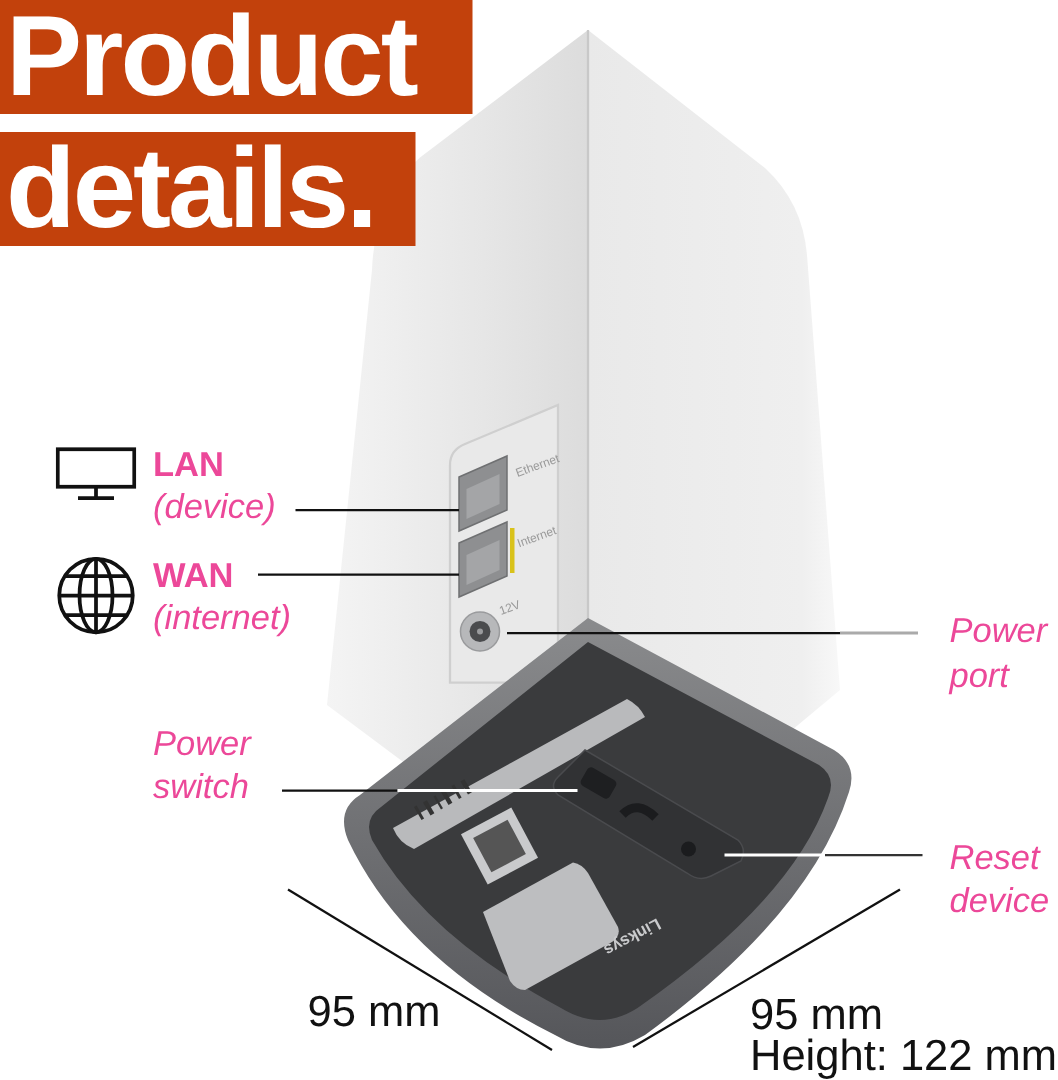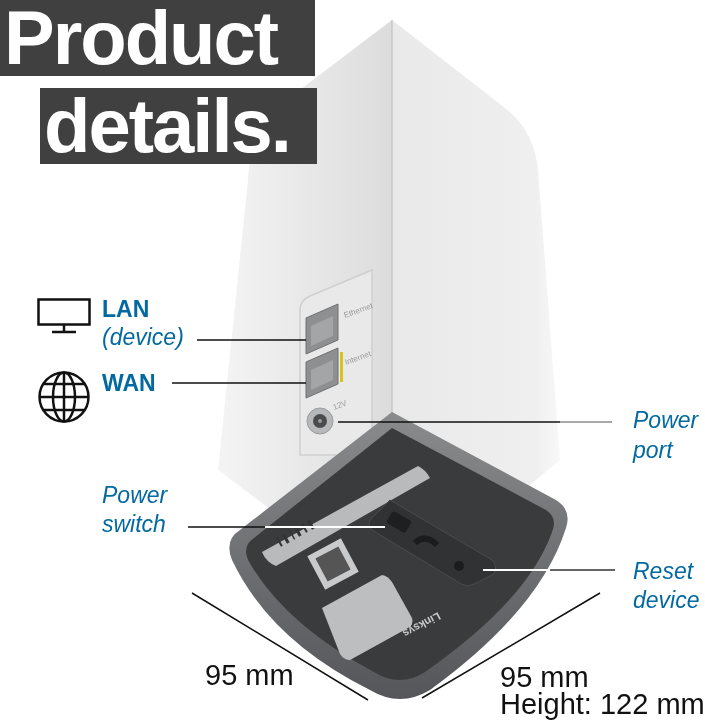--- a/index.html
+++ b/index.html
@@ -4,30 +4,30 @@
   <style>
     html, body { margin: 0; padding: 0; }
     body {
       width: 705px; height: 720px; position: relative; overflow: hidden;
       background: #ffffff;
       font-family: "Liberation Sans", sans-serif;
       color: #111111;
     }
     .abs { position: absolute; }
     .title-box {
-      position: absolute; left: 0; background: #404040; color: #ffffff;
+      position: absolute; left: 0; background: #c2410c; color: #ffffff;
       font-family: "Liberation Sans", sans-serif; font-weight: 700;
       font-size: 76px; line-height: 76px; letter-spacing: -2px;
       padding: 0 8px 0 4px; white-space: nowrap; z-index: 3;
     }
     #title-line1 { top: 0; height: 76px; width: 303px; }
-    #title-line2 { top: 88px; height: 76px; width: 265px; margin-left: 40px; }
+    #title-line2 { top: 88px; height: 76px; width: 265px; }
     .device-svg { position: absolute; left: 0; top: 0; z-index: 1; }
     .label {
-      position: absolute; font-size: 23px; line-height: 28px; color: #0369a1;
+      position: absolute; font-size: 23px; line-height: 28px; color: #ec4899;
       white-space: nowrap; z-index: 4;
     }
     .label b { font-weight: 700; }
     .label .line2 { display: block; font-style: italic; }
     .icon { position: absolute; z-index: 4; }
     .dim { position: absolute; font-size: 29px; line-height: 27px; white-space: nowrap; z-index: 4; }
   </style>
 </head>
 <body>
 
@@ -132,20 +132,21 @@
 <svg class="icon" style="left:37px;top:370px" width="54" height="54" viewBox="0 0 54 54">
   <circle cx="27" cy="27" r="24.5" fill="none" stroke="#111" stroke-width="2.5"></circle>
   <ellipse cx="27" cy="27" rx="11" ry="24.5" fill="none" stroke="#111" stroke-width="2.5"></ellipse>
   <line x1="27" y1="2.5" x2="27" y2="51.5" stroke="#111" stroke-width="2.5"></line>
   <line x1="2.5" y1="27" x2="51.5" y2="27" stroke="#111" stroke-width="2.5"></line>
   <line x1="7" y1="14" x2="47" y2="14" stroke="#111" stroke-width="2.5"></line>
   <line x1="7" y1="40" x2="47" y2="40" stroke="#111" stroke-width="2.5"></line>
 </svg>
 <div class="label" style="left:102px;top:369px">
   <b>WAN</b>
+  <span class="line2">(internet)</span>
 </div>
 
 <div class="label" style="left:633px;top:405px;line-height:30px">
   <span class="line2">Power</span>
   <span class="line2">port</span>
 </div>
 
 <div class="label" style="left:102px;top:481px;line-height:29px">
   <span class="line2">Power</span>
   <span class="line2">switch</span>

